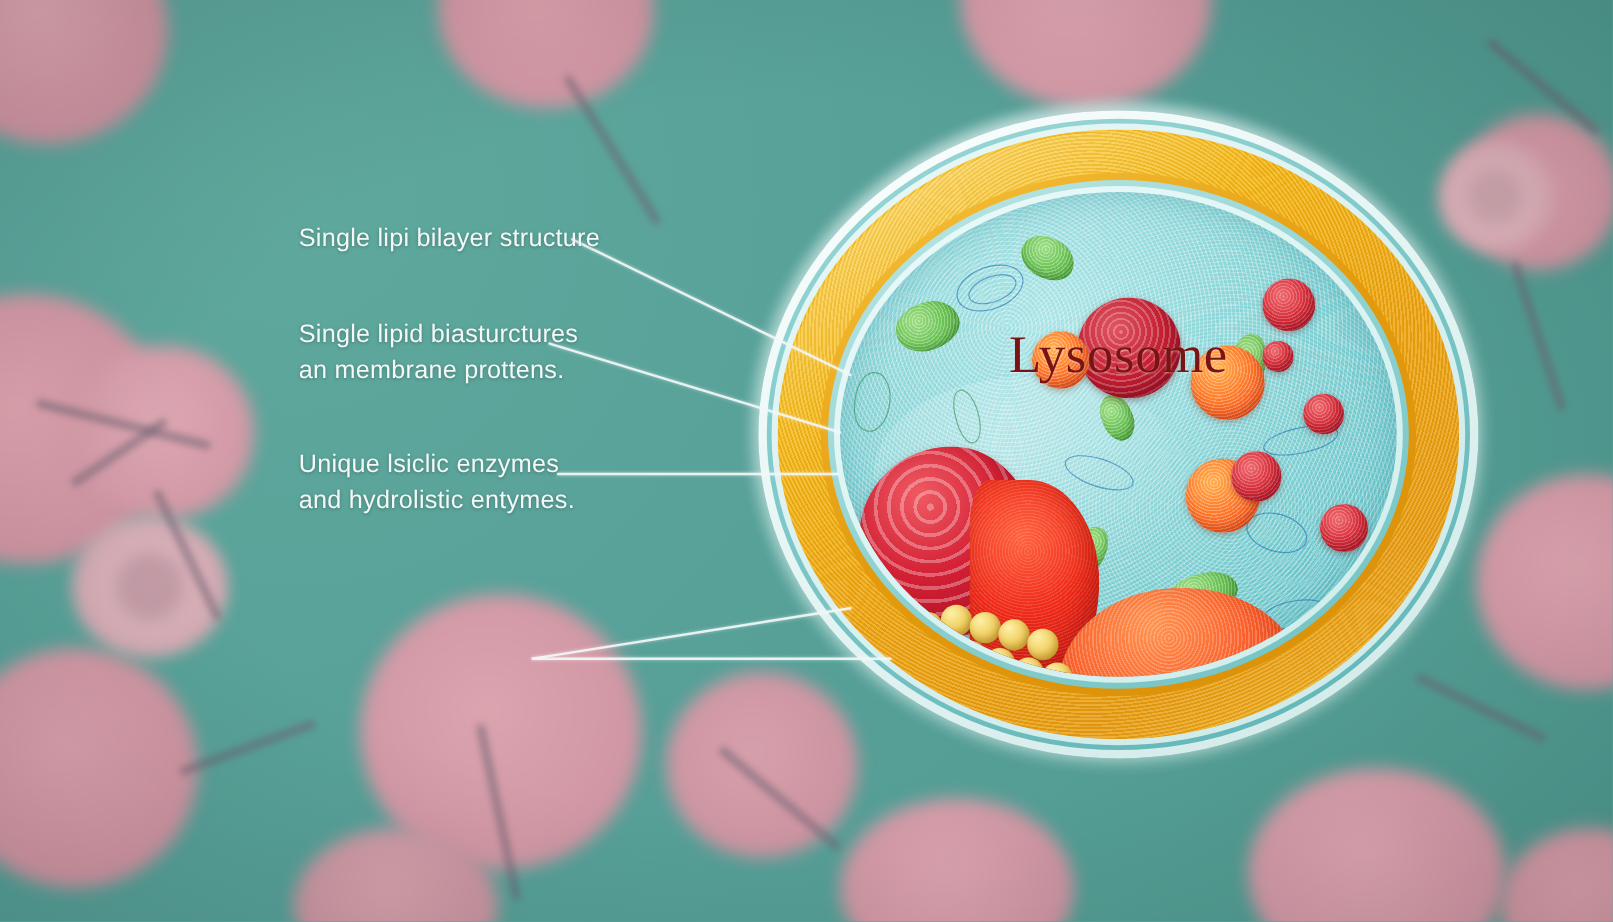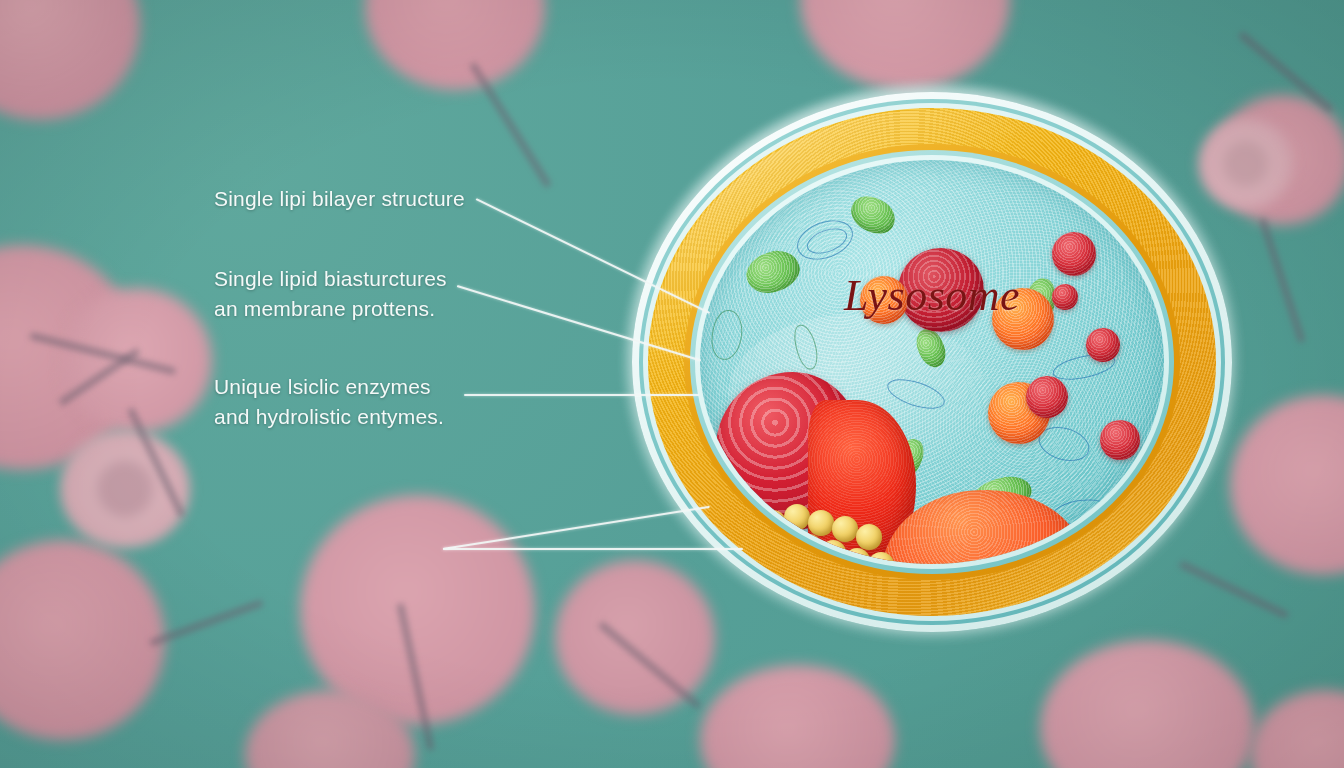--- a/index.html
+++ b/index.html
@@ -22,21 +22,21 @@
   .stem{position:absolute;background:#6c6170;opacity:.55;filter:blur(3px);border-radius:6px;transform-origin:0 50%;}
   .ring-cell{position:absolute;border-radius:50%;filter:blur(6px);}
 
   
   .leader{position:absolute;height:2px;background:#f2f7f6;transform-origin:0 50%;
     box-shadow:0 0 3px rgba(255,255,255,.55);border-radius:2px;opacity:.95;}
 
   
   .label{position:absolute;color:#f4f9f8;font-size:21px;line-height:30px;
     font-weight:300;letter-spacing:.2px;white-space:pre-line;
-    text-shadow:0 1px 3px rgba(0,0,0,.28);}
+    text-shadow:0 1px 3px rgba(0,0,0,.28);margin-left:35px;}
 
   
   #lyso{position:absolute;left:632px;top:92px;width:600px;height:540px;}
   .shell{position:absolute;border-radius:50%;}
   .glow     {inset:-8px;background:radial-gradient(ellipse at 42% 30%, rgba(255,255,255,.55), rgba(190,235,235,.18) 62%, rgba(190,235,235,0) 78%);filter:blur(5px);}
   .rim-white{inset:0;background:linear-gradient(150deg,#ffffff,#e7f6f5 40%,#cfe9e7);box-shadow:0 0 14px rgba(255,255,255,.65);}
   .rim-cyan {inset:7px;background:linear-gradient(155deg,#9fd9d8,#7cc7c8 45%,#5fb3b6);}
   .rim-pale {inset:11px;background:linear-gradient(150deg,#e9f8f7,#cbe9e8);}
   .band-gold{inset:16px;background:
       repeating-radial-gradient(circle at 46% 34%, rgba(255,255,255,.16) 0 1.5px, rgba(160,95,0,.12) 1.5px 3px),
@@ -92,21 +92,21 @@
     background:
       repeating-radial-gradient(circle at 45% 30%, rgba(255,255,255,.22) 0 1.2px, rgba(255,255,255,0) 1.2px 3px),
       radial-gradient(ellipse at 38% 22%, #ff9450 0%, #fb5f2a 45%, #e33714 95%);
     box-shadow:inset -8px -10px 24px rgba(140,30,5,.35);}
   .gold-ball{position:absolute;border-radius:50%;
     background:radial-gradient(circle at 34% 28%, #fdf0a6 0%, #f2d36a 45%, #d8ae3b 92%);
     box-shadow:inset -2px -3px 5px rgba(140,100,10,.40), 0 1px 3px rgba(110,80,10,.30);}
 
   #title{position:absolute;left:0;right:0;top:178px;text-align:center;
     font-family:"Liberation Serif", serif;font-size:44px;letter-spacing:.5px;
-    color:#7a1414;text-shadow:0 1px 2px rgba(255,255,255,.45);font-style:italic;}
+    color:#7a1414;text-shadow:0 1px 2px rgba(255,255,255,.45);}
 </style>
 </head>
 <body>
 
 <div id="stage">
 
   <div class="bg-base"></div>
 
   <div>
     <div class="blob" style="left:-60px;top:-70px;width:200px;height:190px;background:radial-gradient(circle at 45% 40%,#dba3ae,#cf93a2 60%,#c happy);background:radial-gradient(circle at 45% 40%,#dda7b1,#cd93a1 65%,#c78d9c);"></div>

